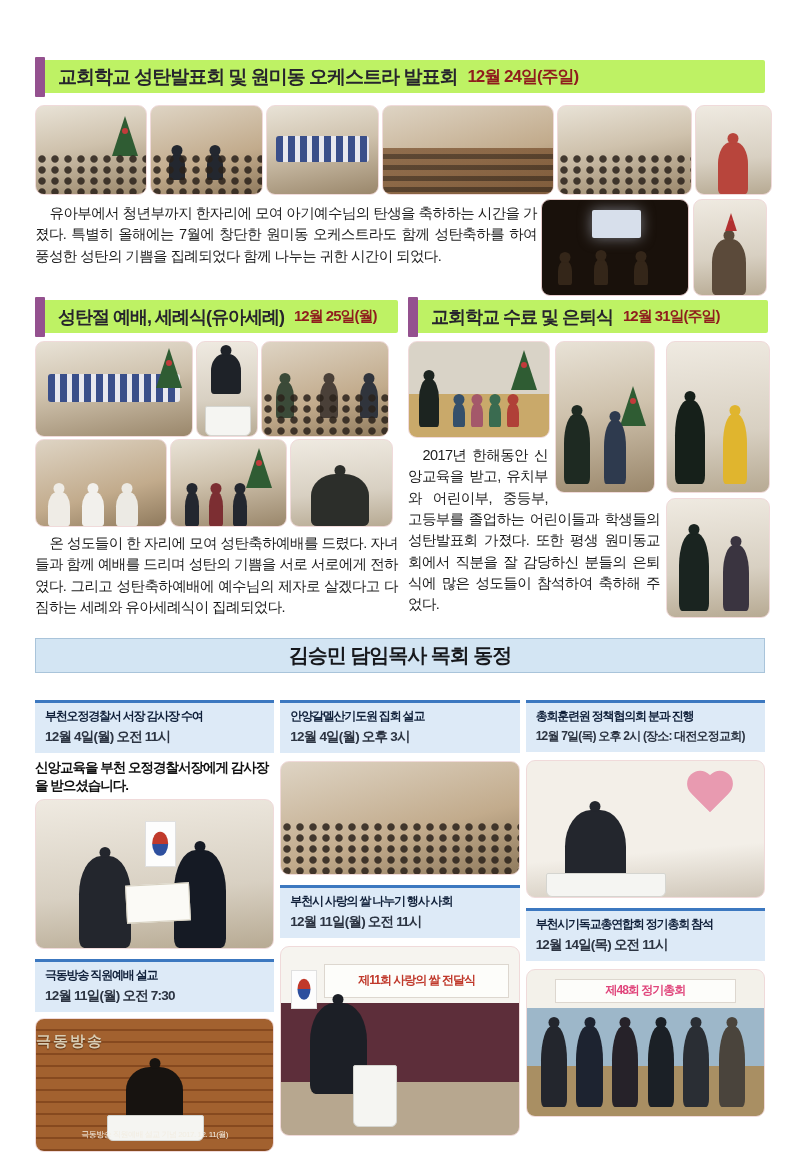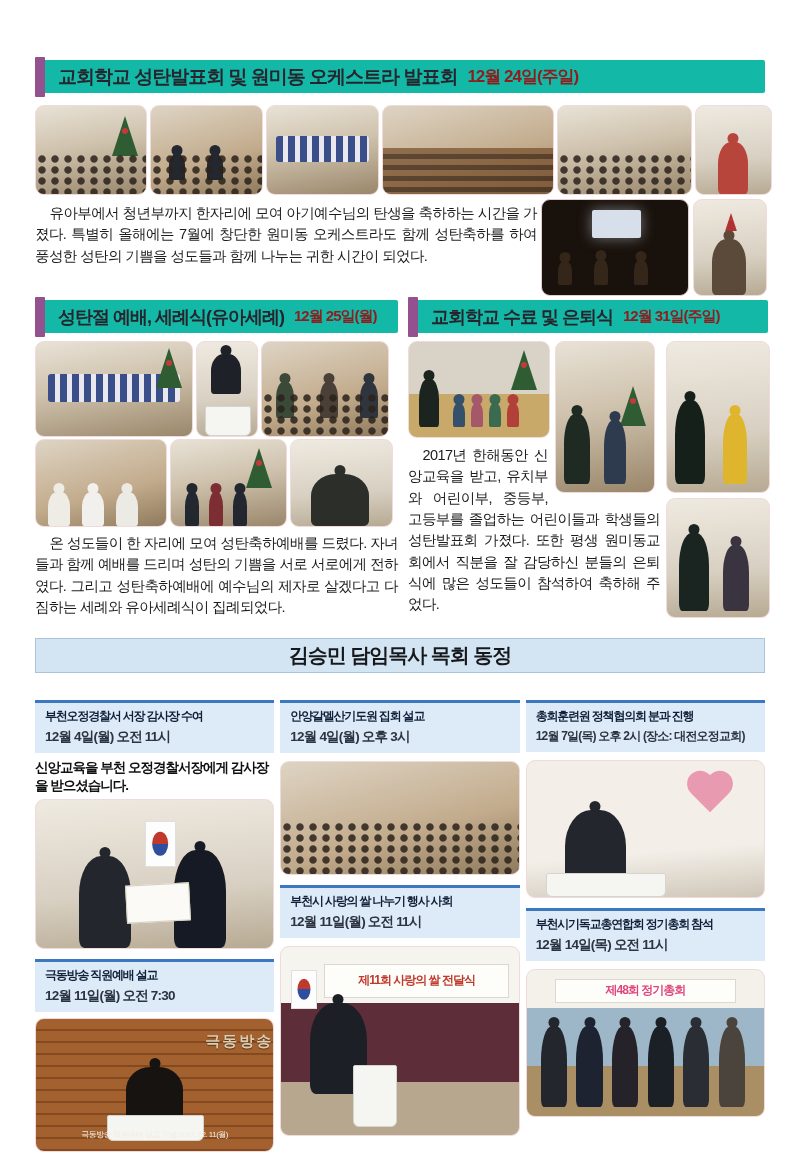--- a/index.html
+++ b/index.html
@@ -5,21 +5,21 @@
   html,body { margin:0; padding:0; background:#e9e9e9; }
   .page {
     position:relative; width:800px; height:1174px; margin:0 auto;
     background:#ffffff; overflow:hidden;
     font-family:"Liberation Sans", sans-serif; color:#222;
   }
   .inner { position:absolute; left:35px; right:35px; top:0; }
 
   
   .h-bar {
-    position:relative; height:33px; background:#14b8a6;
+    position:relative; height:33px; background:#bef264;
     display:flex; align-items:center; border-radius:2px;
   }
   .h-bar .accent {
     width:10px; height:40px; background:#94518f; margin-right:13px;
     border-radius:1px; flex:0 0 auto;
   }
   .h-bar .t { font-size:19px; font-weight:700; color:#26242c; letter-spacing:-1px; white-space:nowrap; }
   .h-bar .d { font-size:17px; font-weight:700; color:#8f1d1d; letter-spacing:-1px; margin-left:10px; white-space:nowrap; }
 
   
@@ -85,22 +85,22 @@
 
   .heartshape { position:absolute; width:52px; height:46px; }
   .heartshape::before, .heartshape::after { content:""; position:absolute; width:26px; height:40px;
     border-radius:26px 26px 0 0; background:#e89ab0; transform:rotate(-45deg); transform-origin:0 100%; left:26px; }
   .heartshape::after { transform:rotate(45deg); transform-origin:100% 100%; left:0; }
 
   .podium { position:absolute; background:#f5f5f2; border:1px solid #d5d5d0; border-radius:2px 2px 6px 6px; }
 
   .caption-ov { position:absolute; left:0; right:0; bottom:8%; text-align:center;
     color:#f2ede2; font-size:8px; letter-spacing:-0.5px; line-height:1.3; }
-  .sign-ov { position:absolute; top:10%; left:0; right:0; text-align:right; color:#d9cdb4;
-    font-size:15px; font-weight:700; letter-spacing:2px; text-shadow:0 1px 1px #5d3314;padding-left:44px; }
+  .sign-ov { position:absolute; top:10%; left:0; right:0; text-align:left; color:#d9cdb4;
+    font-size:15px; font-weight:700; letter-spacing:2px; text-shadow:0 1px 1px #5d3314; }
 
   
   .row { display:flex; gap:3px; }
   .sec2 { display:flex; gap:10px; margin-top:6px; }
   .col-l { width:363px; flex:0 0 auto; }
   .col-r { width:360px; flex:0 0 auto; position:relative; }
 
   .sched { display:flex; gap:6px; margin-top:27px; }
   .sc { flex:1 1 0; min-width:0; }
 
@@ -131,21 +131,21 @@
         <span class="stripe-choir"></span>
       </div>
       <div class="ph ph-warm pews" style="width:170px;height:88px;"></div>
       <div class="ph ph-hall crowd" style="width:133px;height:88px;"></div>
       <div class="ph ph-light" style="width:75px;height:88px;">
         <span class="person" style="left:22px;bottom:0;width:30px;height:52px;background:#b8453c;"></span>
       </div>
     </div>
 
     <div class="row" style="margin-top:6px; height:95px; gap:4px;">
-      <div class="para" style="width:502px;flex:0 0 auto;padding-top:4px;">유아부에서 청년부까지 한자리에 모여 아기예수님의 탄생을 축하하는 시간을 가졌다. 특별히 올해에는 7월에 창단한 원미동 오케스트라도 함께 성탄축하를 하여 풍성한 성탄의 기쁨을 성도들과 함께 나누는 귀한 시간이 되었다.</div>
+      <div class="para" style="width:502px;flex:0 0 auto;padding-top:4px;">유아부에서 청년부까지 한자리에 모여 아기예수님의 탄생을 축하하는 시간을 가졌다. 특별히 올해에는 7월에 창단한 원미동 오케스트라도 함께 성탄축하를 하여 풍성한 성탄의 기쁨을 집례되었다 함께 나누는 귀한 시간이 되었다.</div>
       <div class="ph ph-dark" style="width:146px;height:95px;">
         <span class="screenbox" style="left:34%;top:10%;width:34%;height:30%;"></span>
         <span class="person" style="left:16px;bottom:10px;width:14px;height:24px;background:#342619;"></span>
         <span class="person" style="left:52px;bottom:10px;width:14px;height:26px;background:#342619;"></span>
         <span class="person" style="left:92px;bottom:10px;width:14px;height:25px;background:#342619;"></span>
       </div>
       <div class="ph ph-light" style="width:72px;height:95px;">
         <span class="person" style="left:18px;bottom:0;width:34px;height:56px;background:#5b4a3a;"></span>
         <i class="tree" style="left:24px;top:2px;border-bottom-color:#b13030;transform:scale(.45);"></i>
       </div>

